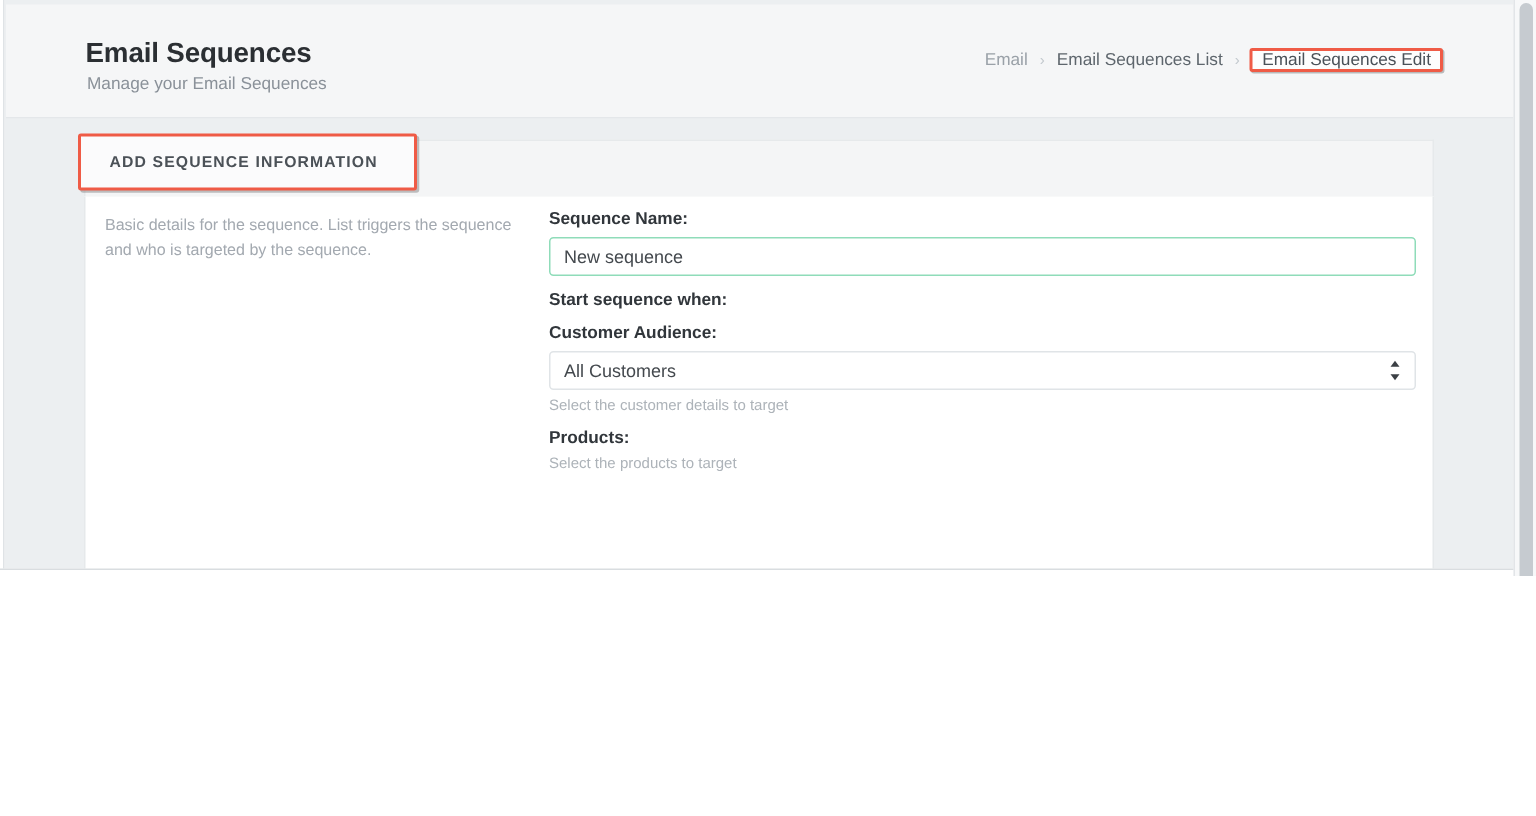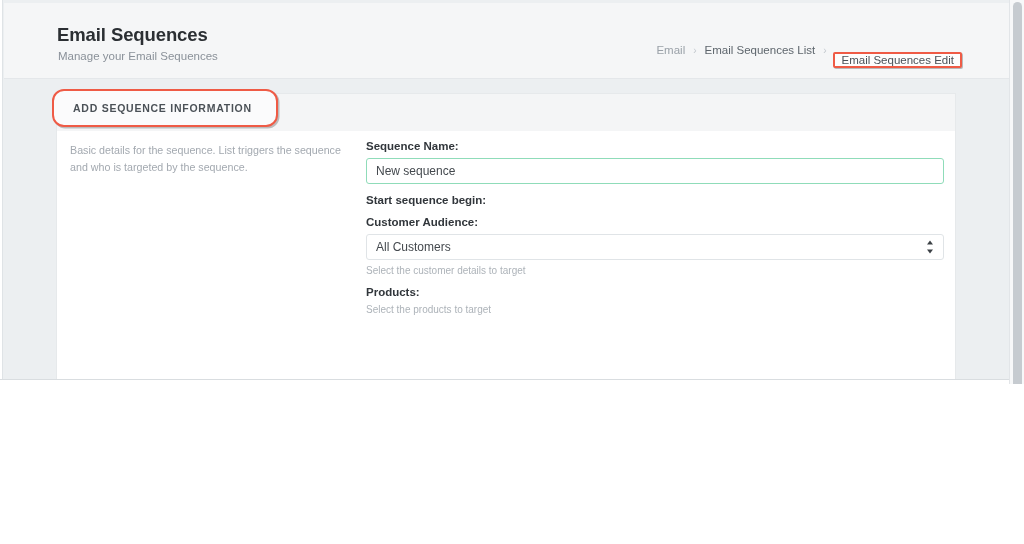--- a/index.html
+++ b/index.html
@@ -103,42 +103,41 @@
     color: #c3c9ce;
     font-size: 10px;
     padding: 0 7px;
   }
   .crumb-box {
     position: relative;
     border: 2px solid #ef5b46;
     border-radius: 2px;
     background: #fdfdfd;
     box-shadow: 1px 1px 0 0 rgba(110,110,110,0.45);
-    margin-top: 20px;
   }
 
   
   .tab-strip {
     position: absolute;
     left: 56px; top: 93px;
     width: 900px; height: 38px;
     background: #f4f5f6;
     border: 1px solid #e6e9eb;
     border-bottom: none;
   }
   .tab-active {
     position: absolute;
     left: -5px; top: -5px;
     height: 38px;
     padding: 0 24px 0 19px;
     display: flex;
     align-items: center;
     background: #fbfbfc;
     border: 2px solid #ef5b46;
-    border-radius: 12px;
+    border-radius: 2px;
     box-shadow: 1.5px 1.5px 0 0 rgba(120,120,120,0.45);
     font-size: 10.5px;
     font-weight: bold;
     letter-spacing: 0.75px;
     color: #4b5157;
     white-space: nowrap;
   }
 
   
   .form-card {
@@ -316,21 +315,21 @@
     <div class="desc-col">Basic details for the sequence. List triggers the sequence and who is targeted by the sequence.</div>
 
     <div class="fields-col">
 
       <div class="field-group">
         <label class="field-label">Sequence Name:</label>
         <input class="text-input" type="text" value="New sequence" style="">
       </div>
 
       <div class="field-group">
-        <label class="field-label">Start sequence begin:</label>
+        <label class="field-label">Start sequence when:</label>
       </div>
 
       <div class="field-group">
         <label class="field-label">Customer Audience:</label>
         <div class="select-wrap">
           <div class="select-box">
             <span>All Customers</span>
           </div>
           <span class="spinner-icon">
             <span class="up"></span>

